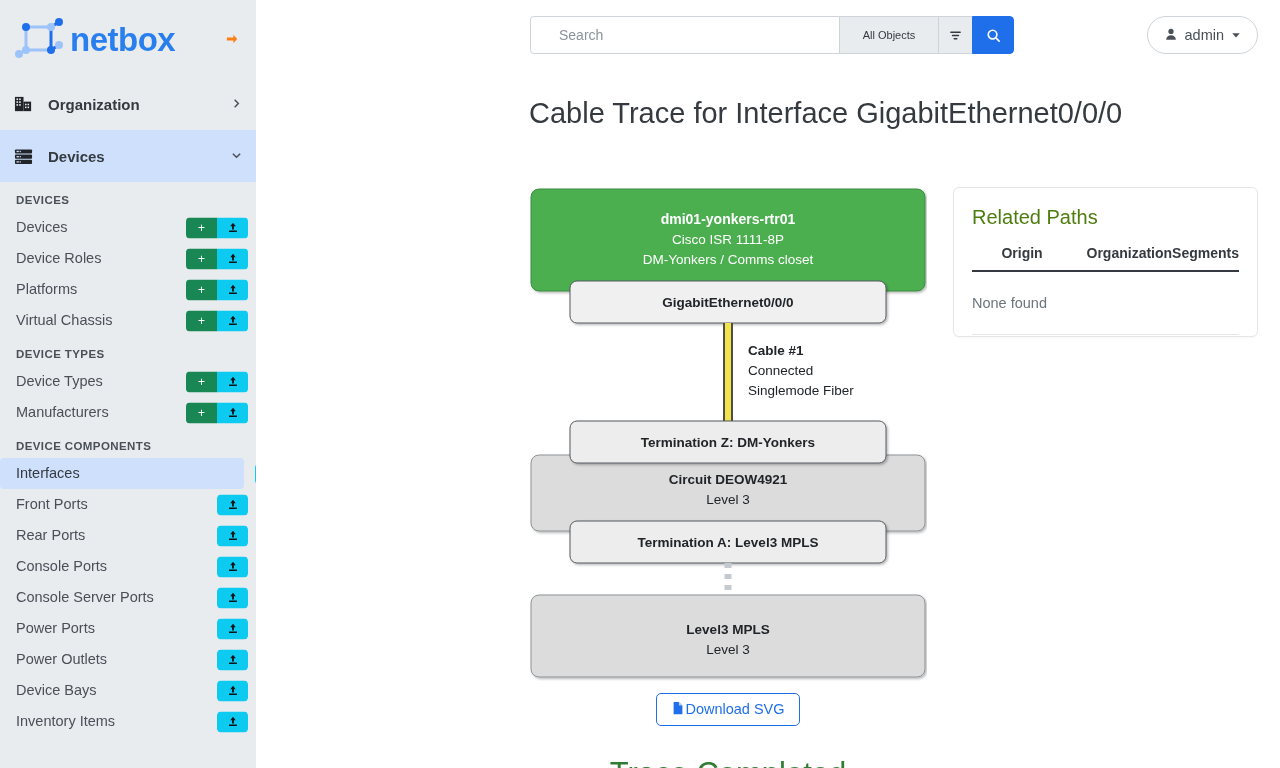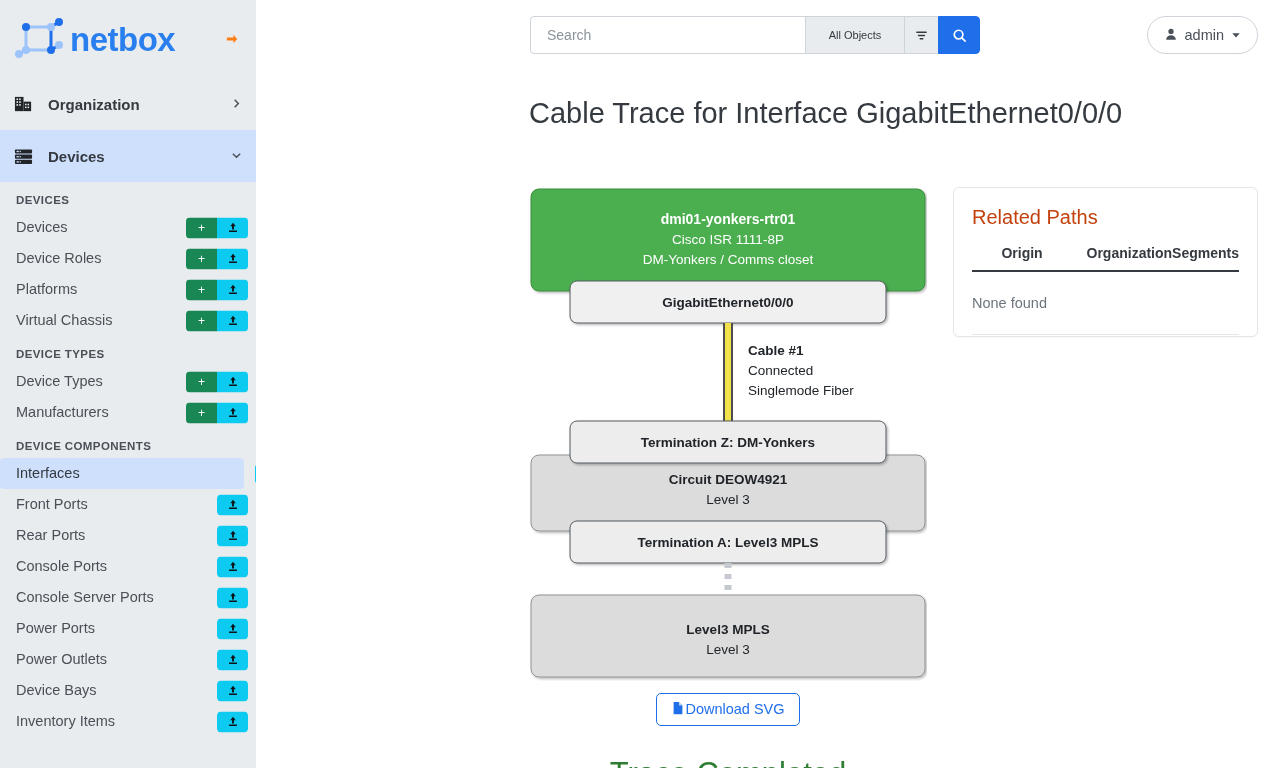--- a/index.html
+++ b/index.html
@@ -92,24 +92,24 @@
     height: 70px; display: flex; align-items: center;
     padding: 0 22px 0 0;
   }
   .search-wrap {
     display: flex; align-items: stretch;
     margin-left: 274px;
     height: 38px;
     border-radius: 4px; overflow: hidden;
   }
   .search-input {
-    width: 275px; height: 38px;
+    width: 309px; height: 38px;
     border: 1px solid #ced4da; border-right: none;
     border-radius: 4px 0 0 4px;
-    padding: 0 16px; font-size: 14px;
+    padding: 0 28px; font-size: 14px;
     color: #343a40; background: #fff;
     outline: none;
     font-family: "Liberation Sans", sans-serif;
   }
   .search-input::placeholder { color: #8b939b; }
   .search-scope {
     display: flex; align-items: center; justify-content: center;
     min-width: 99px; padding: 0 12px;
     background: #e9ecef; border: 1px solid #ced4da; border-right: none;
     font-size: 11px; color: #343a40; cursor: pointer;
@@ -161,21 +161,21 @@
   }
 
   
   .rp-card {
     flex: 1;
     border: 1px solid #e4e6e9; border-radius: 6px;
     background: #fff; padding: 18px 18px 22px 18px;
     height: 150px;
     box-shadow: 0 1px 2px rgba(0,0,0,0.03);
   }
-  .rp-title { font-size: 20px; color: #c2410c; margin-bottom: 16px; }
+  .rp-title { font-size: 20px; color: #4d7c0f; margin-bottom: 16px; }
   .rp-table { width: 100%; border-collapse: collapse; }
   .rp-table th {
     text-align: right; font-size: 14px; font-weight: 700;
     color: #343a40; padding: 0 0 9px 0;
     border-bottom: 2px solid #343a40;
   }
   .rp-table td {
     font-size: 14.5px; color: #6c757d;
     padding: 23px 0; border-bottom: 1px solid #e4e6e9;
   }

